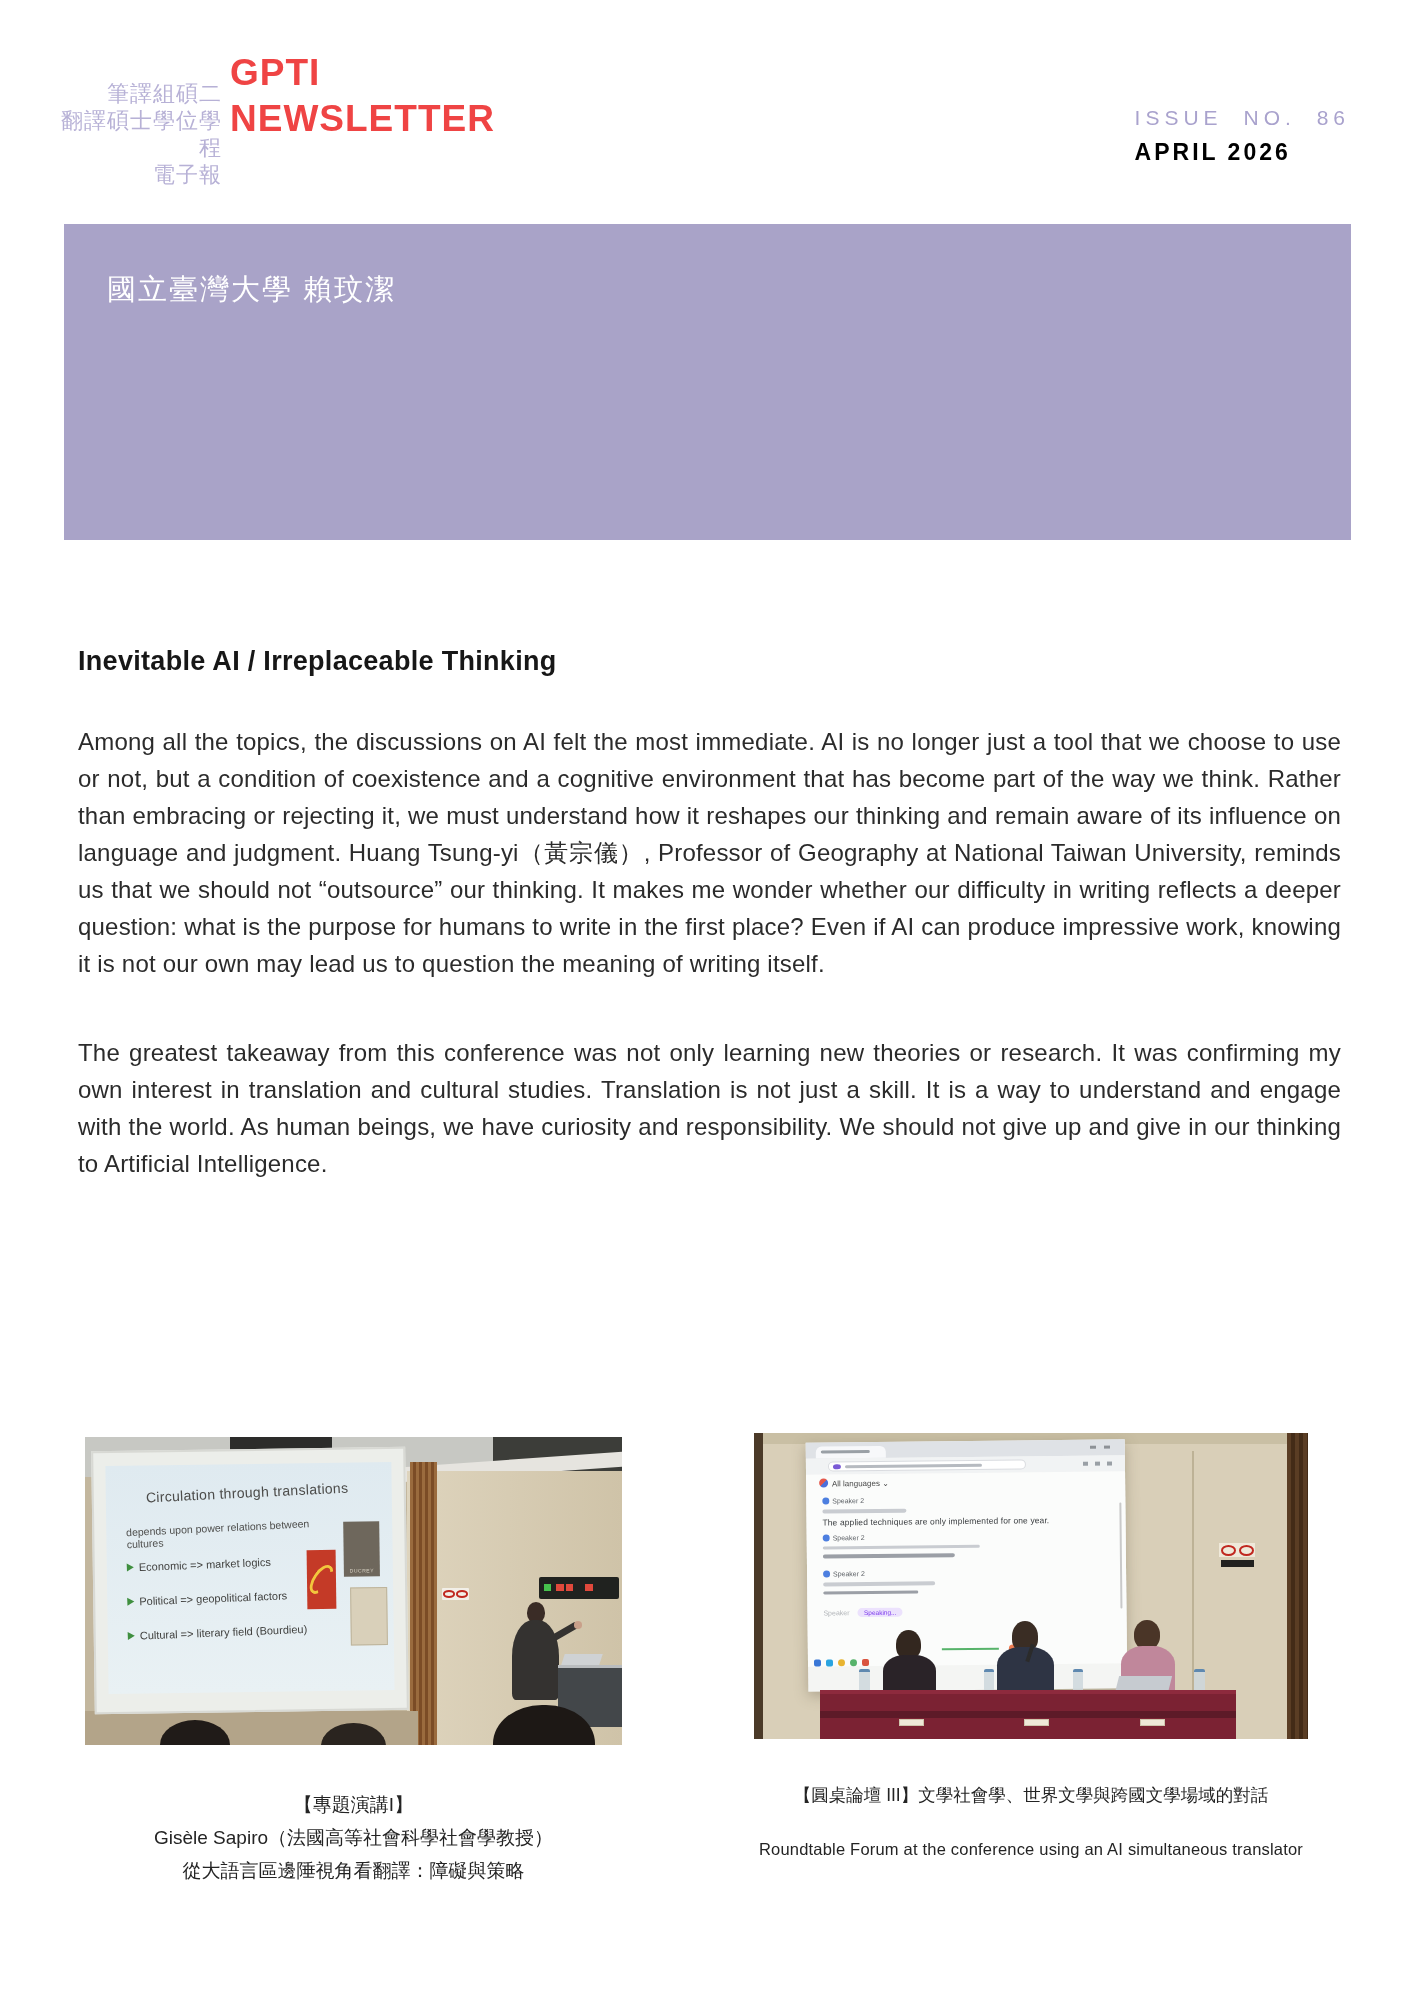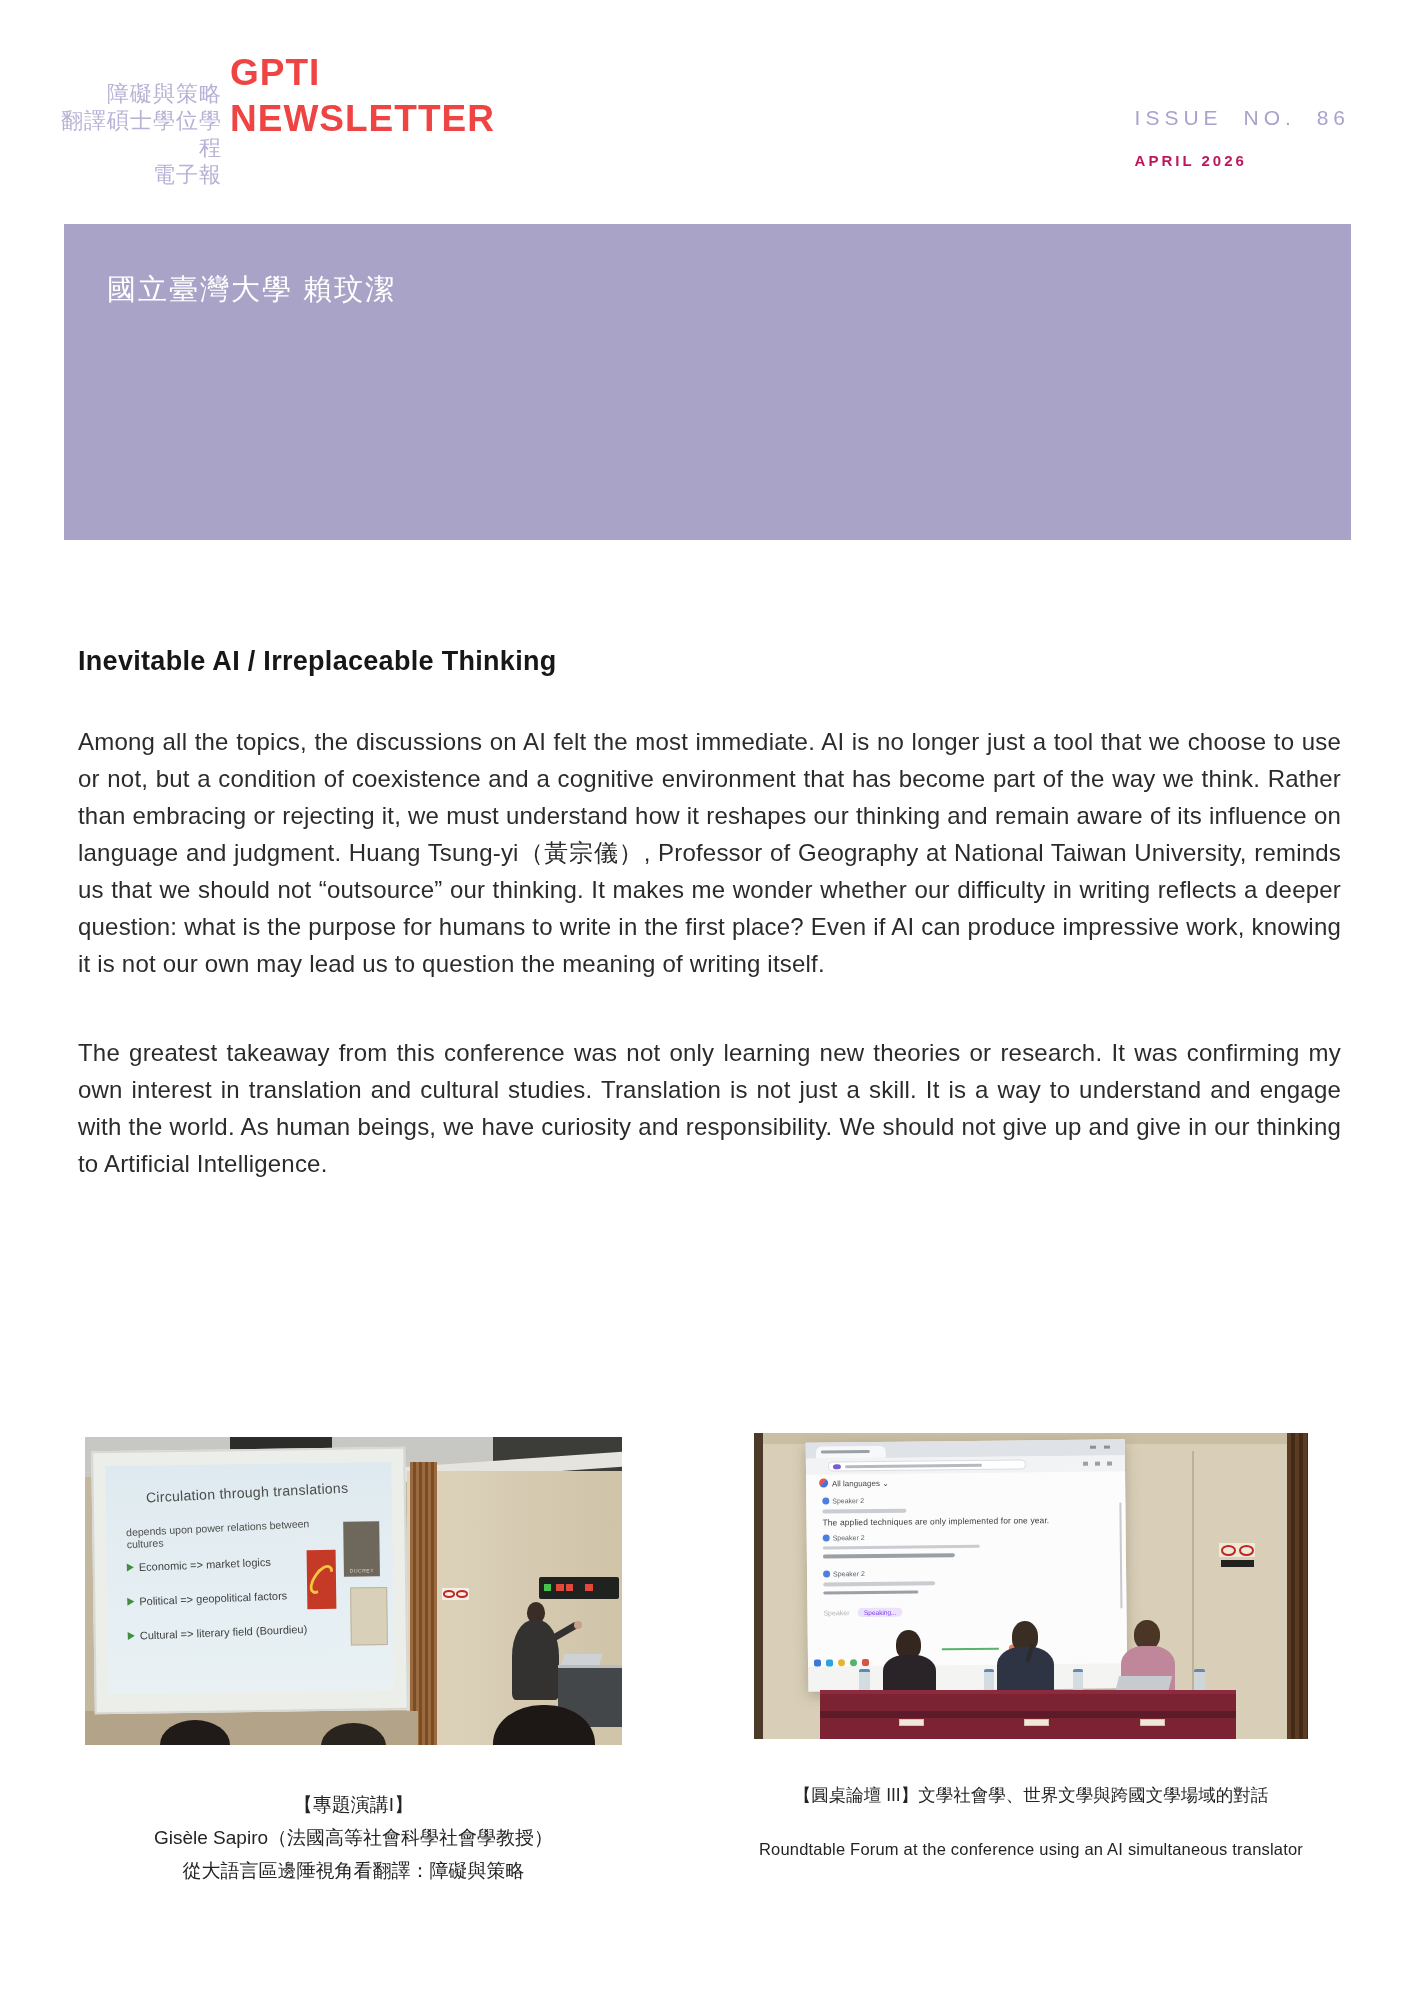--- a/index.html
+++ b/index.html
@@ -7,21 +7,21 @@
   body { font-family:"Liberation Sans", sans-serif; }
   #page { position:relative; width:1414px; height:2000px; background:#ffffff; overflow:hidden; margin:0 auto; }
 
   
   .logo-zh { position:absolute; left:40px; top:80px; width:182px; text-align:right;
              color:#b7b1d6; font-size:22px; line-height:27px; letter-spacing:1px; }
   .logo-en { position:absolute; left:230px; top:50px; color:#ef4444; font-weight:bold;
              font-size:37px; line-height:46px; letter-spacing:1px; }
   .issue-block { position:absolute; right:64px; top:106px; }
   .issue-line { color:#a9a2cd; font-size:21px; letter-spacing:5px; word-spacing:10px; }
-  .date-line  { color:#be185d; font-size:15px; font-weight:bold; letter-spacing:3px; margin-top:22px; }
+  .date-line  { color:#000000; font-size:23px; font-weight:bold; letter-spacing:3px; margin-top:9px; }
 
   
   .banner { position:absolute; left:64px; top:224px; width:1287px; height:316px;
             background:#a9a3c8; padding:36px 40px 0 43px; }
   .banner-title { color:#ffffff; font-weight:bold; font-size:45px; line-height:68px; letter-spacing:1px; }
   .banner-byline { color:#ffffff; font-size:29px; margin-top:10px; letter-spacing:2px; }
 
   
   .article { position:absolute; left:78px; top:646px; width:1263px; color:#2b2b2b; }
   .article h2 { font-size:27px; font-weight:bold; color:#171717; letter-spacing:0.3px; margin-bottom:46px; }
@@ -142,21 +142,21 @@
   .cap-right { left:736px; top:1783px; width:590px; }
   .cap-right .l1 { font-size:17.5px; }
   .cap-right .l2 { font-size:16.5px; margin-top:33px; letter-spacing:0.2px; }
 </style>
 </head>
 <body>
 
 <div id="page">
 
   <div class="logo-zh">
-    <div>障礙與策略</div>
+    <div>筆譯組碩二</div>
     <div>翻譯碩士學位學程</div>
     <div>電子報</div>
   </div>
   <div class="logo-en">
     <div>GPTI</div>
     <div>NEWSLETTER</div>
   </div>
   <div class="issue-block">
     <div class="issue-line">ISSUE NO. 86</div>
     <div class="date-line">APRIL 2026</div>

